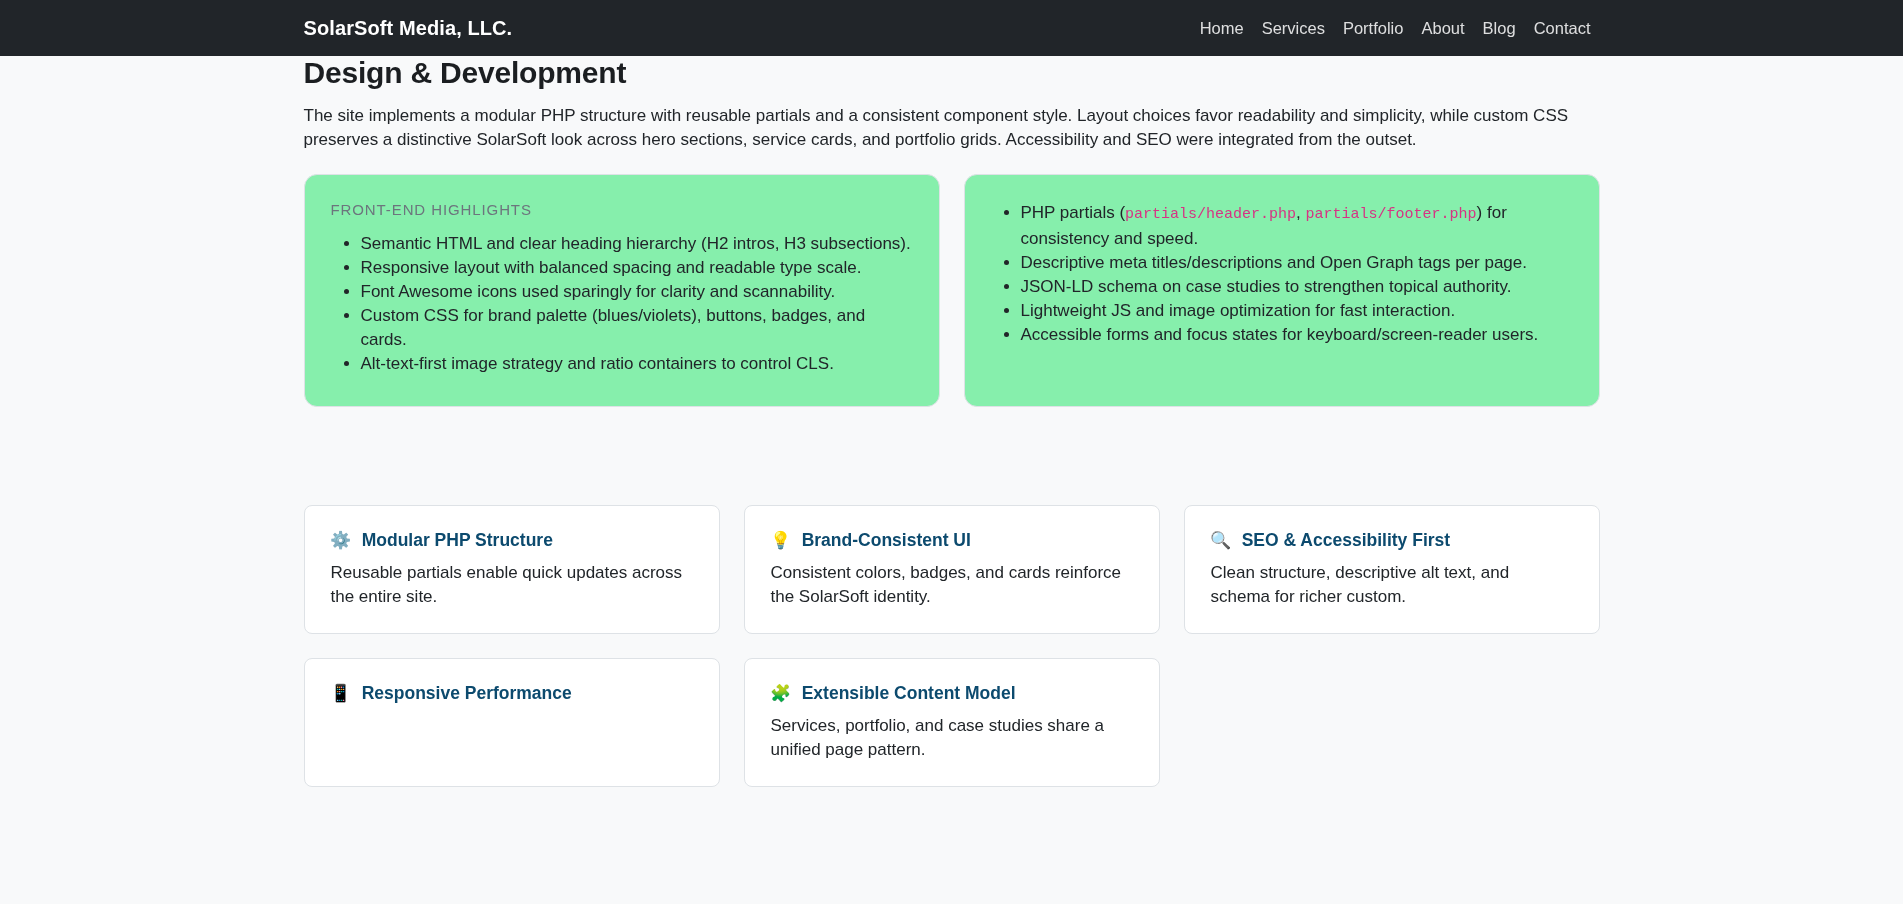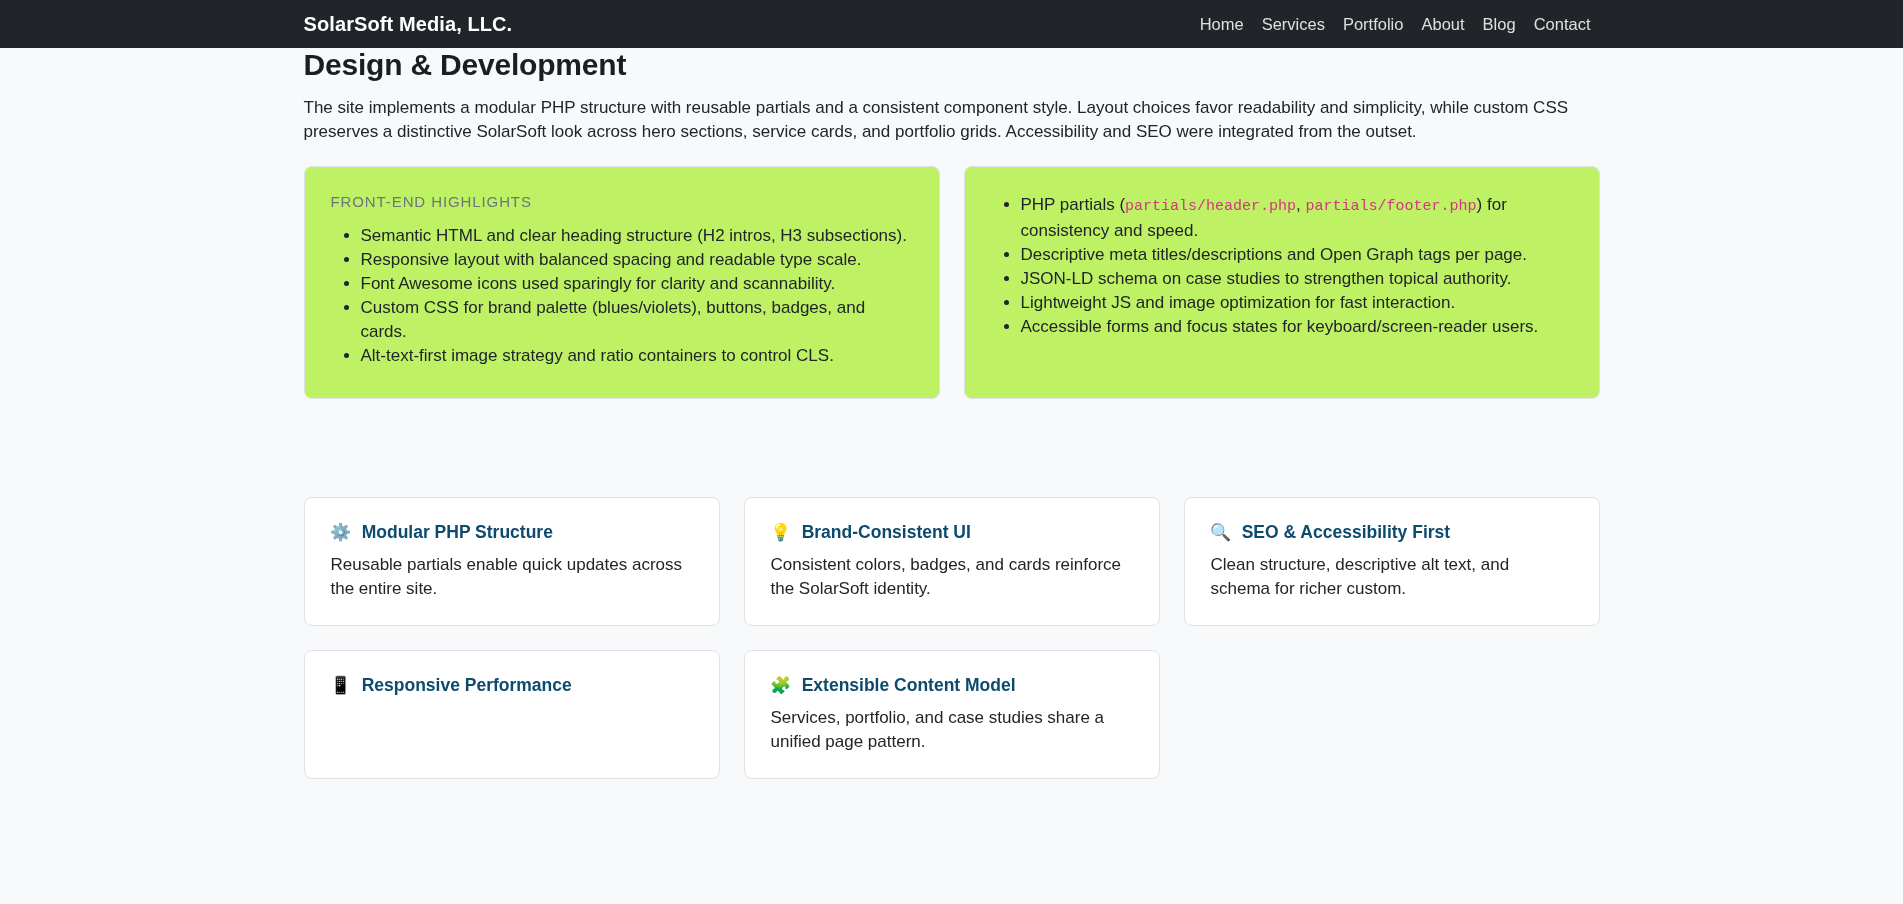--- a/index.html
+++ b/index.html
@@ -15,21 +15,21 @@
     max-width: 1320px;
     margin: 0 auto;
     padding: 0 12px;
   }
   
   .navbar { background: #212529; }
   .nav-inner {
     display: flex;
     align-items: center;
     justify-content: space-between;
-    height: 48px;
+    height: 56px;
   }
   .brand {
     color: #ffffff;
     font-weight: 700;
     font-size: 20px;
     text-decoration: none;
     letter-spacing: 0.1px;
   }
   .nav-links { display: flex; align-items: center; }
   .nav-links a {
@@ -54,23 +54,23 @@
     font-size: 17px;
     color: #212529;
   }
   .two-col {
     display: grid;
     grid-template-columns: 1fr 1fr;
     gap: 24px;
     align-items: stretch;
   }
   .card {
-    background: #bef264;
+    background: #86efac;
     border: 1px solid #dee2e6;
-    border-radius: 8px;
+    border-radius: 13px;
     padding: 26px 26px 30px 26px;
   }
   .card-heading {
     color: #6c757d;
     font-size: 15px;
     font-weight: 500;
     letter-spacing: 0.9px;
     margin-bottom: 14px;
   }
   .card ul { margin: 0; padding-left: 30px; }
@@ -125,21 +125,21 @@
 
   <section>
     <h2>Design &amp; Development</h2>
     <p class="intro">The site implements a modular PHP structure with reusable partials and a consistent component style. Layout choices favor readability and simplicity, while custom CSS preserves a distinctive SolarSoft look across hero sections, service cards, and portfolio grids. Accessibility and SEO were integrated from the outset.</p>
 
     <div class="two-col">
 
       <div class="card">
         <div class="card-heading">FRONT-END HIGHLIGHTS</div>
         <ul>
-          <li>Semantic HTML and clear heading structure (H2 intros, H3 subsections).</li>
+          <li>Semantic HTML and clear heading hierarchy (H2 intros, H3 subsections).</li>
           <li>Responsive layout with balanced spacing and readable type scale.</li>
           <li>Font Awesome icons used sparingly for clarity and scannability.</li>
           <li>Custom CSS for brand palette (blues/violets), buttons, badges, and cards.</li>
           <li>Alt-text-first image strategy and ratio containers to control CLS.</li>
         </ul>
       </div>
 
       <div class="card">
         <ul>
           <li><span>PHP partials (</span><code class="inline-code">partials/header.php</code><span>, </span><code class="inline-code">partials/footer.php</code><span>) for consistency and speed.</span></li>

